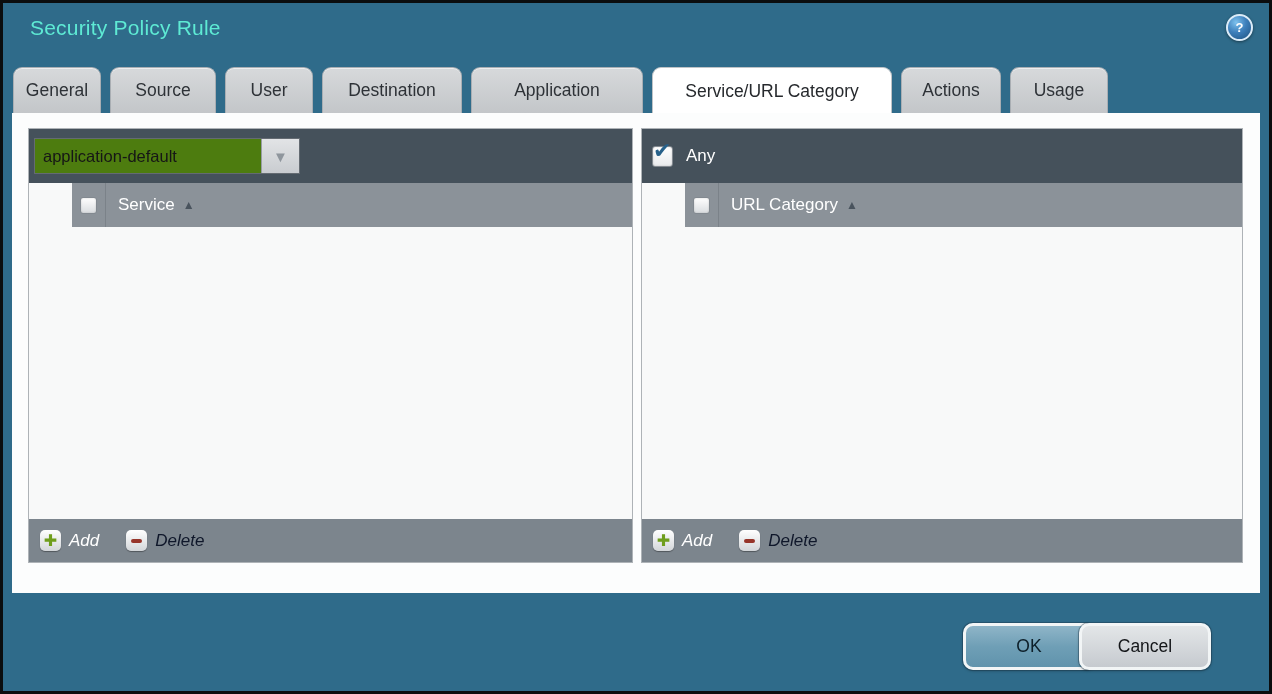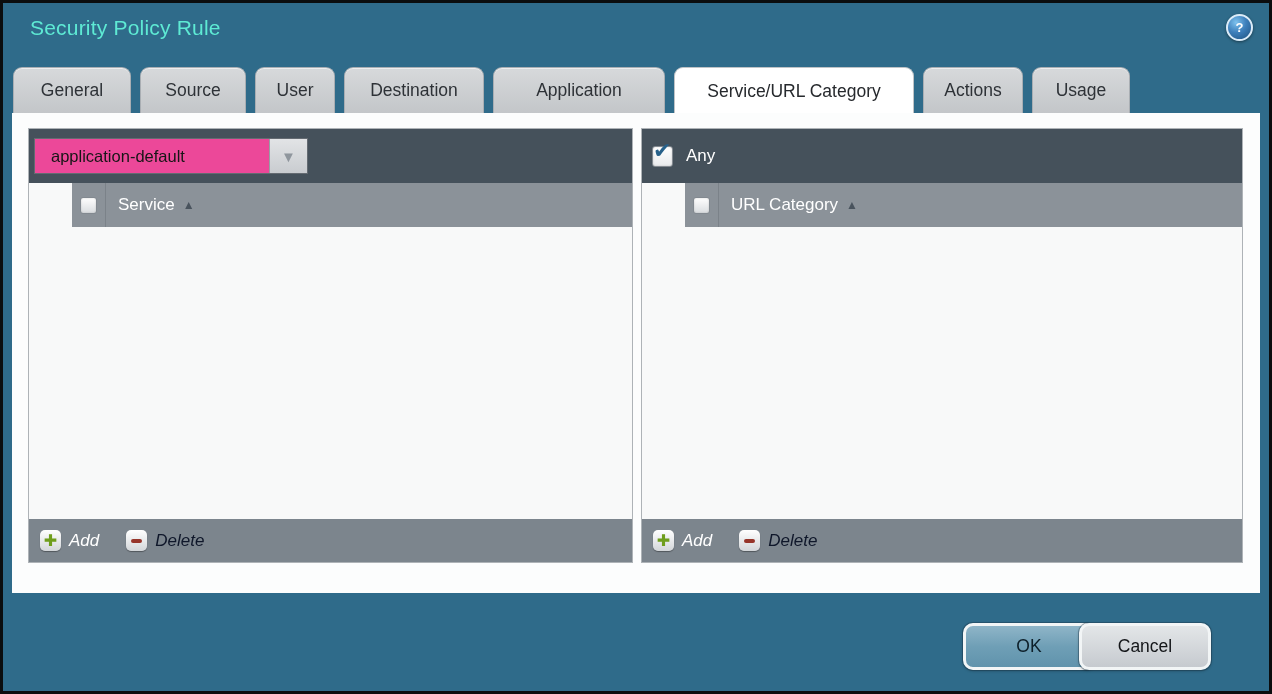--- a/index.html
+++ b/index.html
@@ -19,36 +19,36 @@
   
   .tab-bar{position:absolute;left:10px;top:64px;height:46px;display:flex;gap:9px;align-items:flex-end;}
   .tab{
     box-sizing:border-box;height:46px;border-radius:9px 9px 0 0;
     background:linear-gradient(180deg,#d7d9db 0%,#c3c6c9 100%);
     border:1px solid #a9aeb3;border-bottom:none;
     box-shadow:inset 0 1px 0 rgba(255,255,255,.55);
     display:flex;align-items:center;justify-content:center;
     font-size:17.5px;color:#2e3237;cursor:pointer;white-space:nowrap;
   }
-  .tab:nth-child(1){width:118px}.tab:nth-child(2){width:106px}.tab:nth-child(3){width:80px}
+  .tab:nth-child(1){width:88px}.tab:nth-child(2){width:106px}.tab:nth-child(3){width:88px}
   .tab:nth-child(4){width:140px}.tab:nth-child(5){width:172px}.tab:nth-child(6){width:240px}
   .tab:nth-child(7){width:100px}.tab:nth-child(8){width:98px}
   .tab.active{background:var(--tab-active,#fff);height:47px;margin-bottom:-1px;border-color:#bfc3c6;box-shadow:none;color:#26292d;}
   
   .content{position:absolute;left:9px;top:110px;width:1248px;height:480px;background:#fcfdfd;}
   .panel{
     position:absolute;top:15px;height:435px;box-sizing:border-box;
     border:1px solid #aeb3b7;display:flex;flex-direction:column;background:#f8f9f9;
   }
   .panel.left{left:16px;width:605px;}
   .panel.right{left:629px;width:602px;}
   .panel-header{height:54px;flex:none;background:var(--panel-header,#45515b);display:flex;align-items:center;}
   
   .dropdown{display:flex;height:36px;margin-left:5px;box-sizing:border-box;border:1px solid #646b72;cursor:pointer;}
-  .dropdown-value{width:218px;background:#ec4899;display:flex;align-items:center;padding-left:16px;font-size:16.5px;color:#161616;}
+  .dropdown-value{width:218px;background:#4d7c0f;display:flex;align-items:center;padding-left:8px;font-size:16.5px;color:#161616;}
   .dropdown-btn{width:37px;background:linear-gradient(180deg,#e2e4e6 0%,#c9ccd0 100%);border-left:1px solid #979da3;display:flex;align-items:center;justify-content:center;cursor:pointer;}
   .dropdown-btn span{color:#8f969d;font-size:15px;line-height:1;}
   
   .any-row{display:flex;align-items:center;padding-left:10px;gap:13px;}
   .any-label{color:#fff;font-size:17px;}
   
   .checkbox{
     box-sizing:border-box;border:1px solid #828990;border-radius:3px;
     background:linear-gradient(180deg,#fefefe 0%,#dadde0 100%);
     box-shadow:inset 0 0 2px rgba(0,0,0,.18);cursor:pointer;position:relative;

